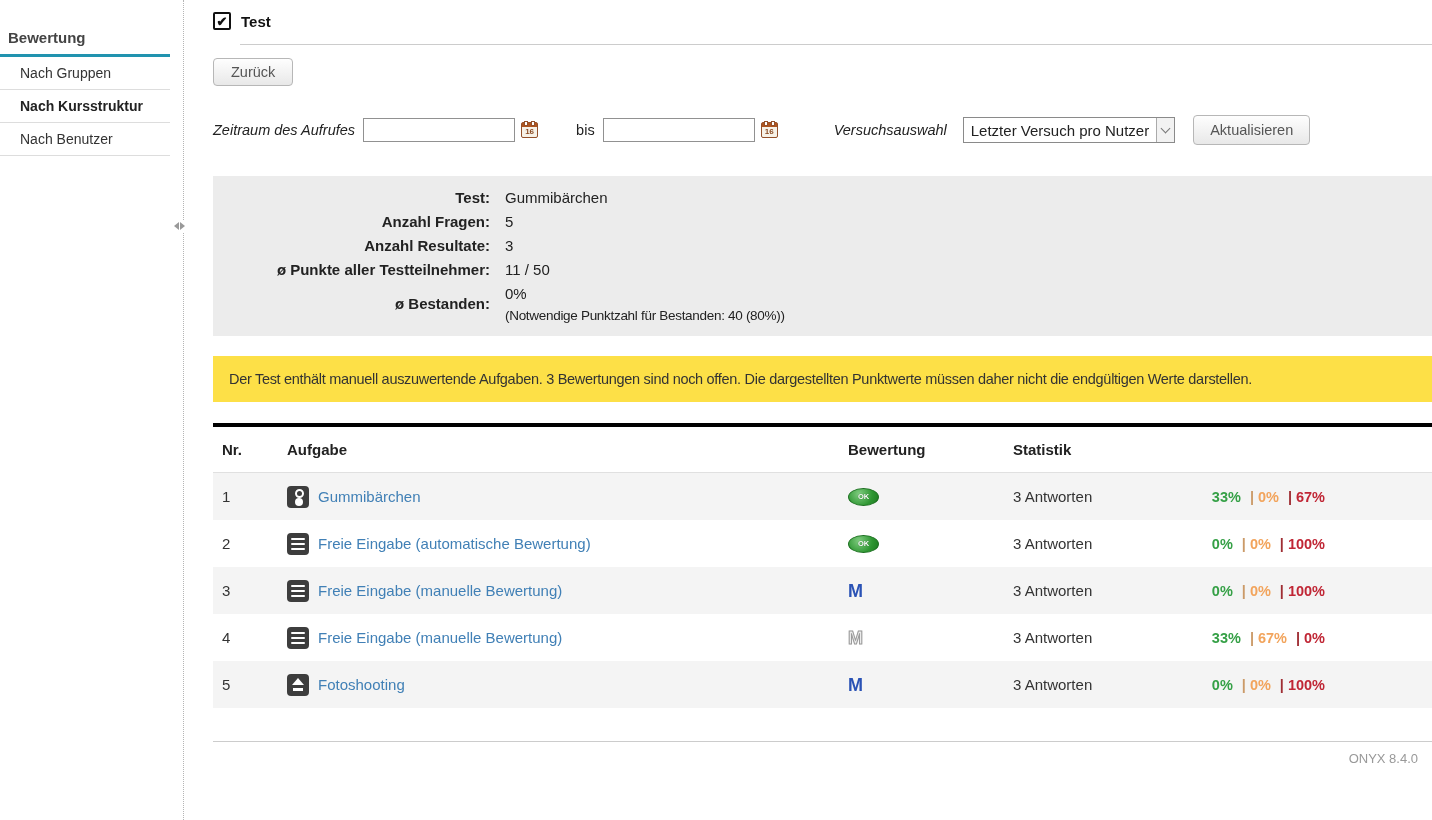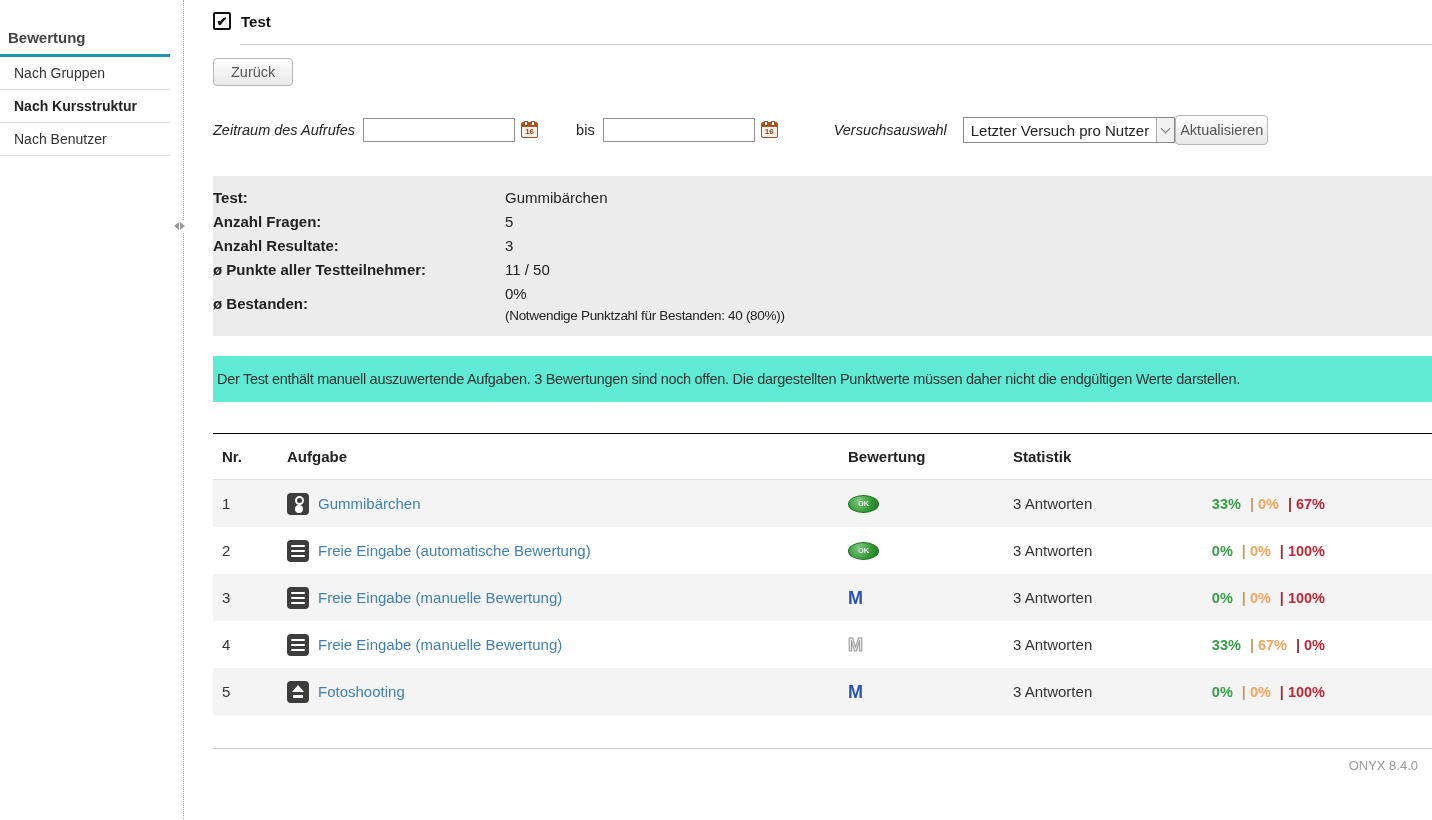--- a/index.html
+++ b/index.html
@@ -3,21 +3,21 @@
 <meta charset="utf-8">
 <style>
   html,body{margin:0;padding:0}
   body{width:1432px;height:820px;position:relative;overflow:hidden;background:#fff;
        font-family:"Liberation Sans",sans-serif;color:#333}
 
   
   .sidebar{position:absolute;left:0;top:0;width:170px}
   .sidebar-title{font-weight:bold;font-size:15px;color:#444;padding:29px 0 8px 8px;
                  border-bottom:3px solid #2193af}
-  .side-item{font-size:14px;color:#333;padding:8px 0 8px 14px;border-bottom:1px solid #ddd;cursor:pointer}
+  .side-item{font-size:14px;color:#333;padding:8px 0 8px 20px;border-bottom:1px solid #ddd;cursor:pointer}
   .side-item.active{font-weight:bold;color:#222}
 
   .divider{position:absolute;left:183px;top:0;bottom:0;border-left:1px dotted #b5b5b5}
   .divider-handle{position:absolute;left:172px;top:220px;width:14px;height:12px;
                   display:flex;align-items:center;justify-content:center;gap:1px;cursor:col-resize;
                   background:#fff}
   .tri-l{width:0;height:0;border-top:4px solid transparent;border-bottom:4px solid transparent;border-right:5px solid #999}
   .tri-r{width:0;height:0;border-top:4px solid transparent;border-bottom:4px solid transparent;border-left:5px solid #999}
 
   
@@ -52,36 +52,36 @@
   .cal-day{font-size:8px;line-height:10px;text-align:center;color:#8a4a22;font-weight:bold}
   .lbl-bis{margin-left:38px;font-style:normal}
   .lbl-attempt{margin-left:56px}
   .select{display:inline-flex;align-items:center;border:1px solid #8a8a8a;background:#fff;height:24px;
           margin-left:16px;cursor:pointer}
   .select-value{padding:0 7px;font-size:15px;white-space:nowrap;color:#222}
   .select-arrow{width:17px;align-self:stretch;border-left:1px solid #aaa;background:#f2f2f2;
                 display:flex;align-items:center;justify-content:center}
   .chev{width:6px;height:6px;border-right:1.5px solid #777;border-bottom:1.5px solid #777;
         transform:rotate(45deg);margin-top:-3px}
-  .refresh-btn{padding:6px 4px}
+  .refresh-btn{margin-left:18px;padding:6px 16px}
 
   
   .summary{margin-top:32px;background:#ececec;padding:10px 0}
   .srow{display:flex;font-size:15px;line-height:24px}
   .srow.last{align-items:center;min-height:44px}
-  .slabel{width:277px;font-weight:bold;flex:none;color:#222}
+  .slabel{width:277px;text-align:right;font-weight:bold;flex:none;color:#222}
   .sval{margin-left:15px;color:#222}
   .snote{font-size:13.5px;letter-spacing:-0.3px;font-stretch:condensed;line-height:20px;color:#222}
 
   
-  .notice{margin-top:20px;background:#5eead4;padding:12px 4px;font-size:14.5px;line-height:22px;
+  .notice{margin-top:20px;background:#fde047;padding:12px 16px;font-size:14.5px;line-height:22px;
           color:#333;letter-spacing:-0.3px;font-stretch:condensed}
 
   
-  .table{margin-top:31px;border-top:1px solid #000000}
+  .table{margin-top:21px;border-top:4px solid #000000}
   .thead{display:flex;align-items:center;height:45px;font-weight:bold;font-size:15px;color:#222;
          border-bottom:1px solid #e0e0e0}
   .trow{display:flex;align-items:center;height:47px;font-size:15px}
   .tbody .trow:nth-child(odd){background:#f4f4f4}
   .c-nr{width:65px;padding-left:9px;flex:none}
   .c-task{width:561px;flex:none;display:flex;align-items:center;gap:9px}
   .c-rating{width:165px;flex:none;display:flex;align-items:center}
   .c-stat{width:165px;flex:none}
   .c-pct{flex:1;text-align:right;padding-right:107px;font-weight:bold;font-size:14.5px;white-space:nowrap}
 

